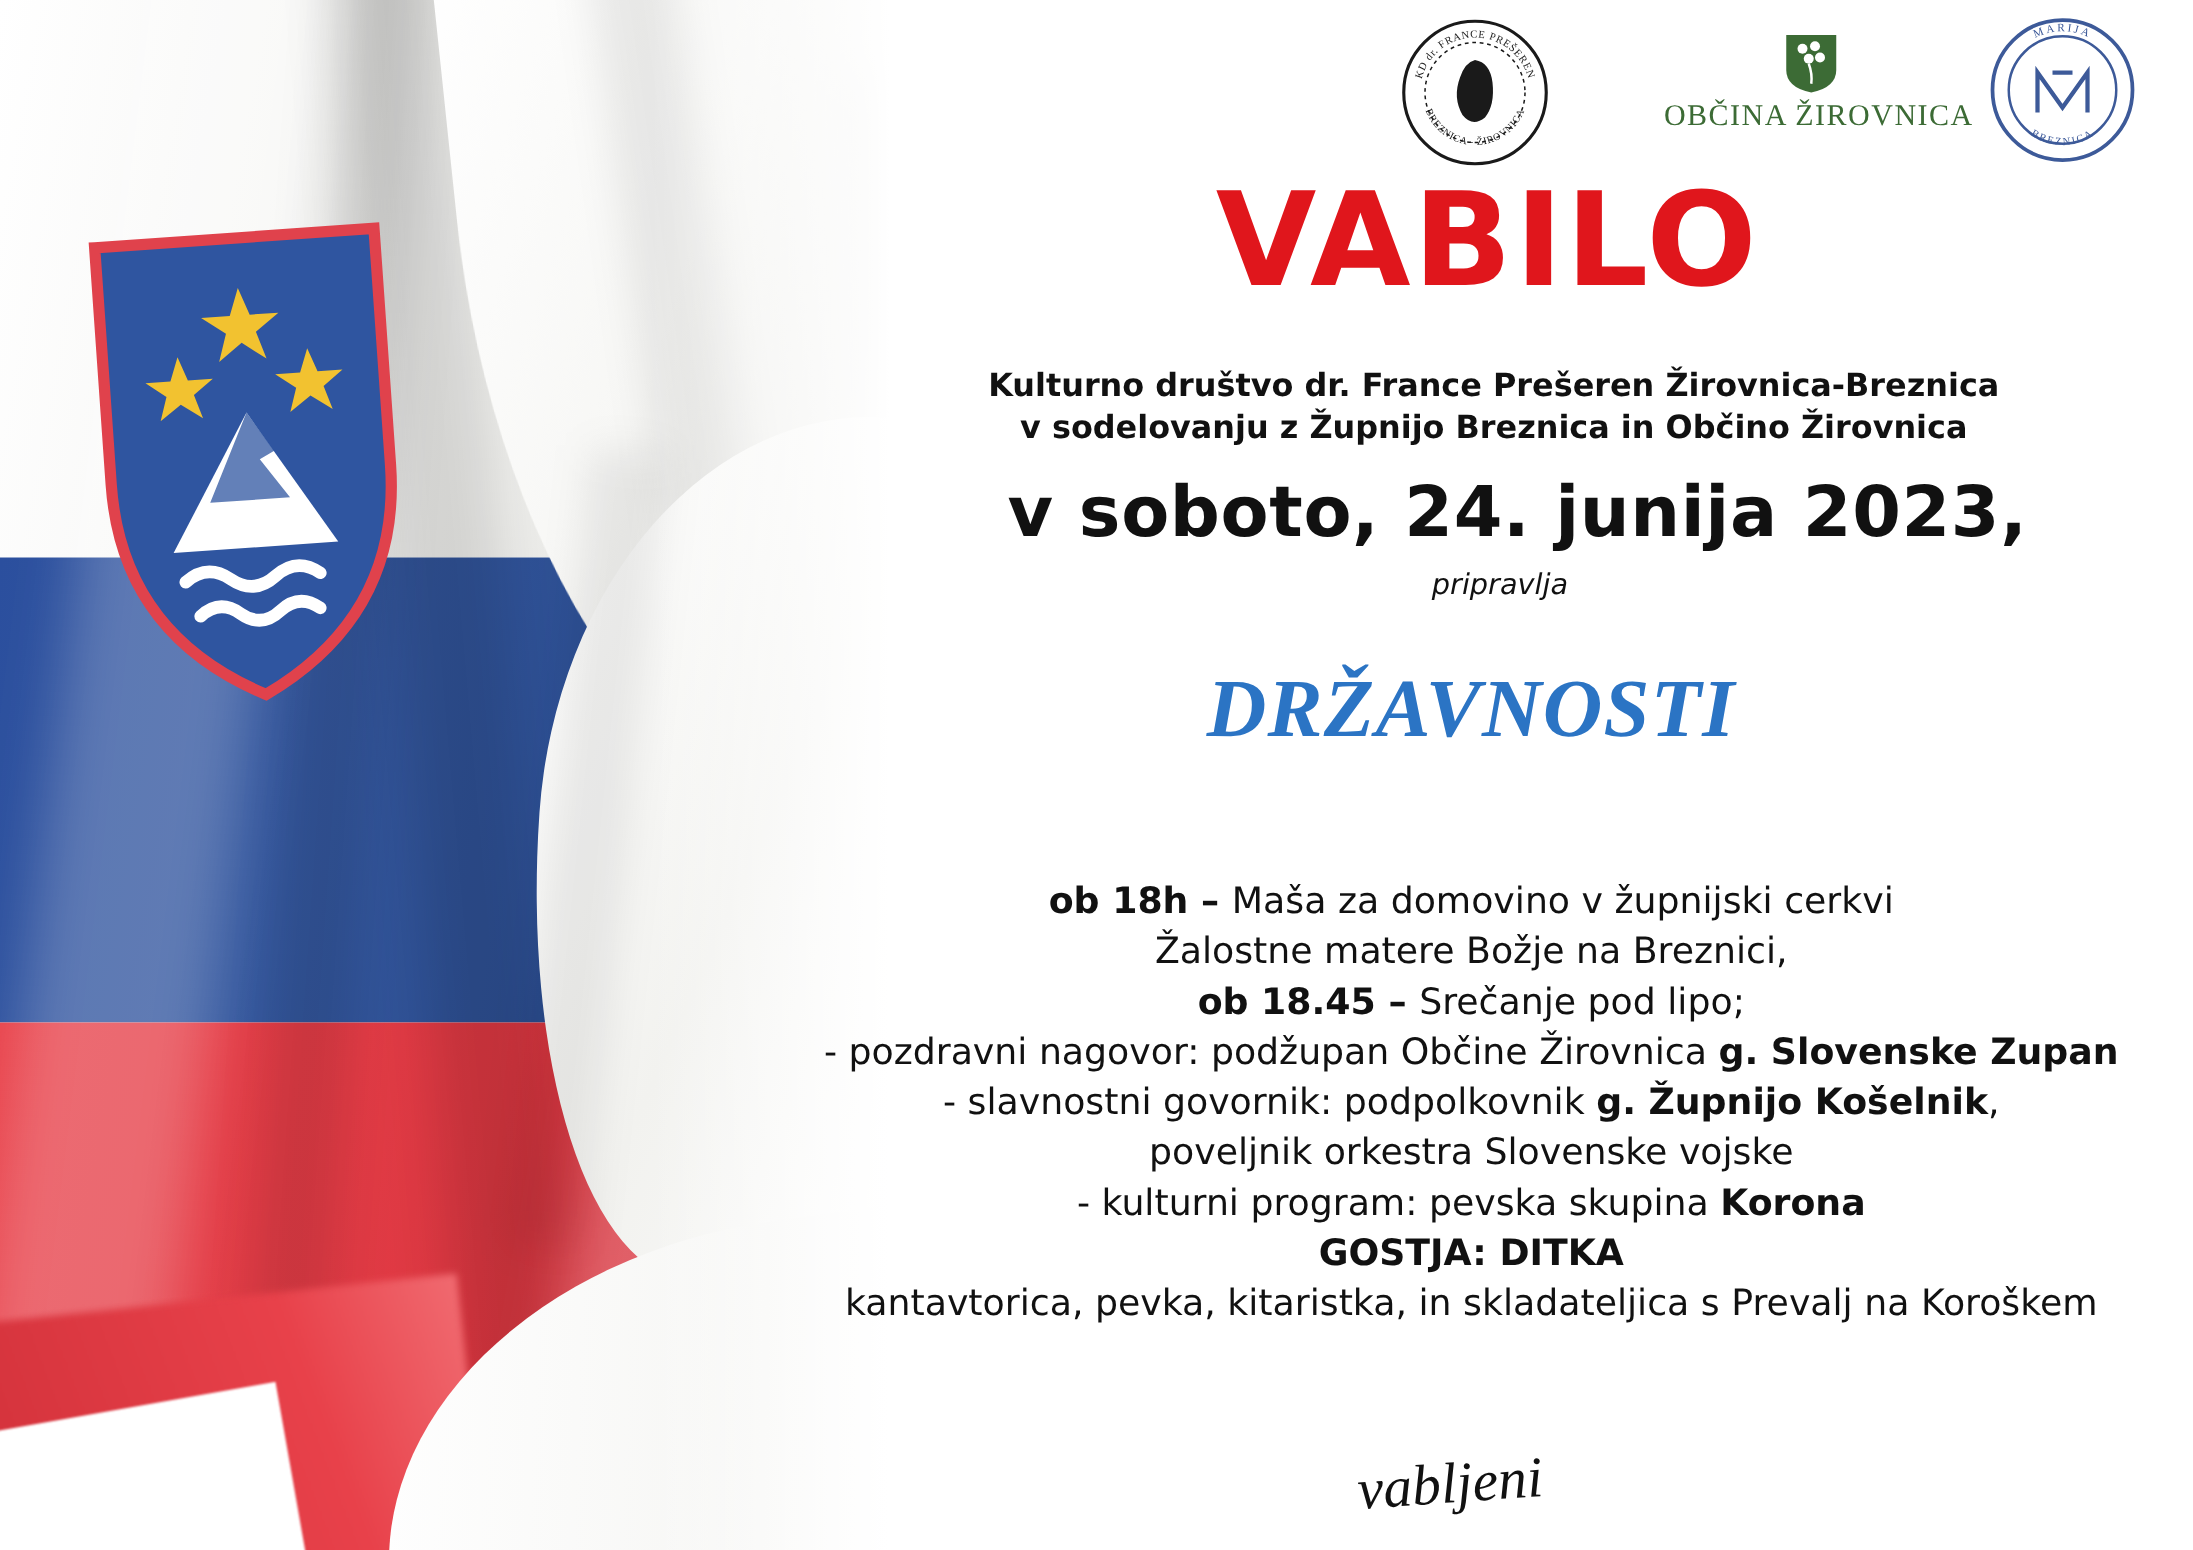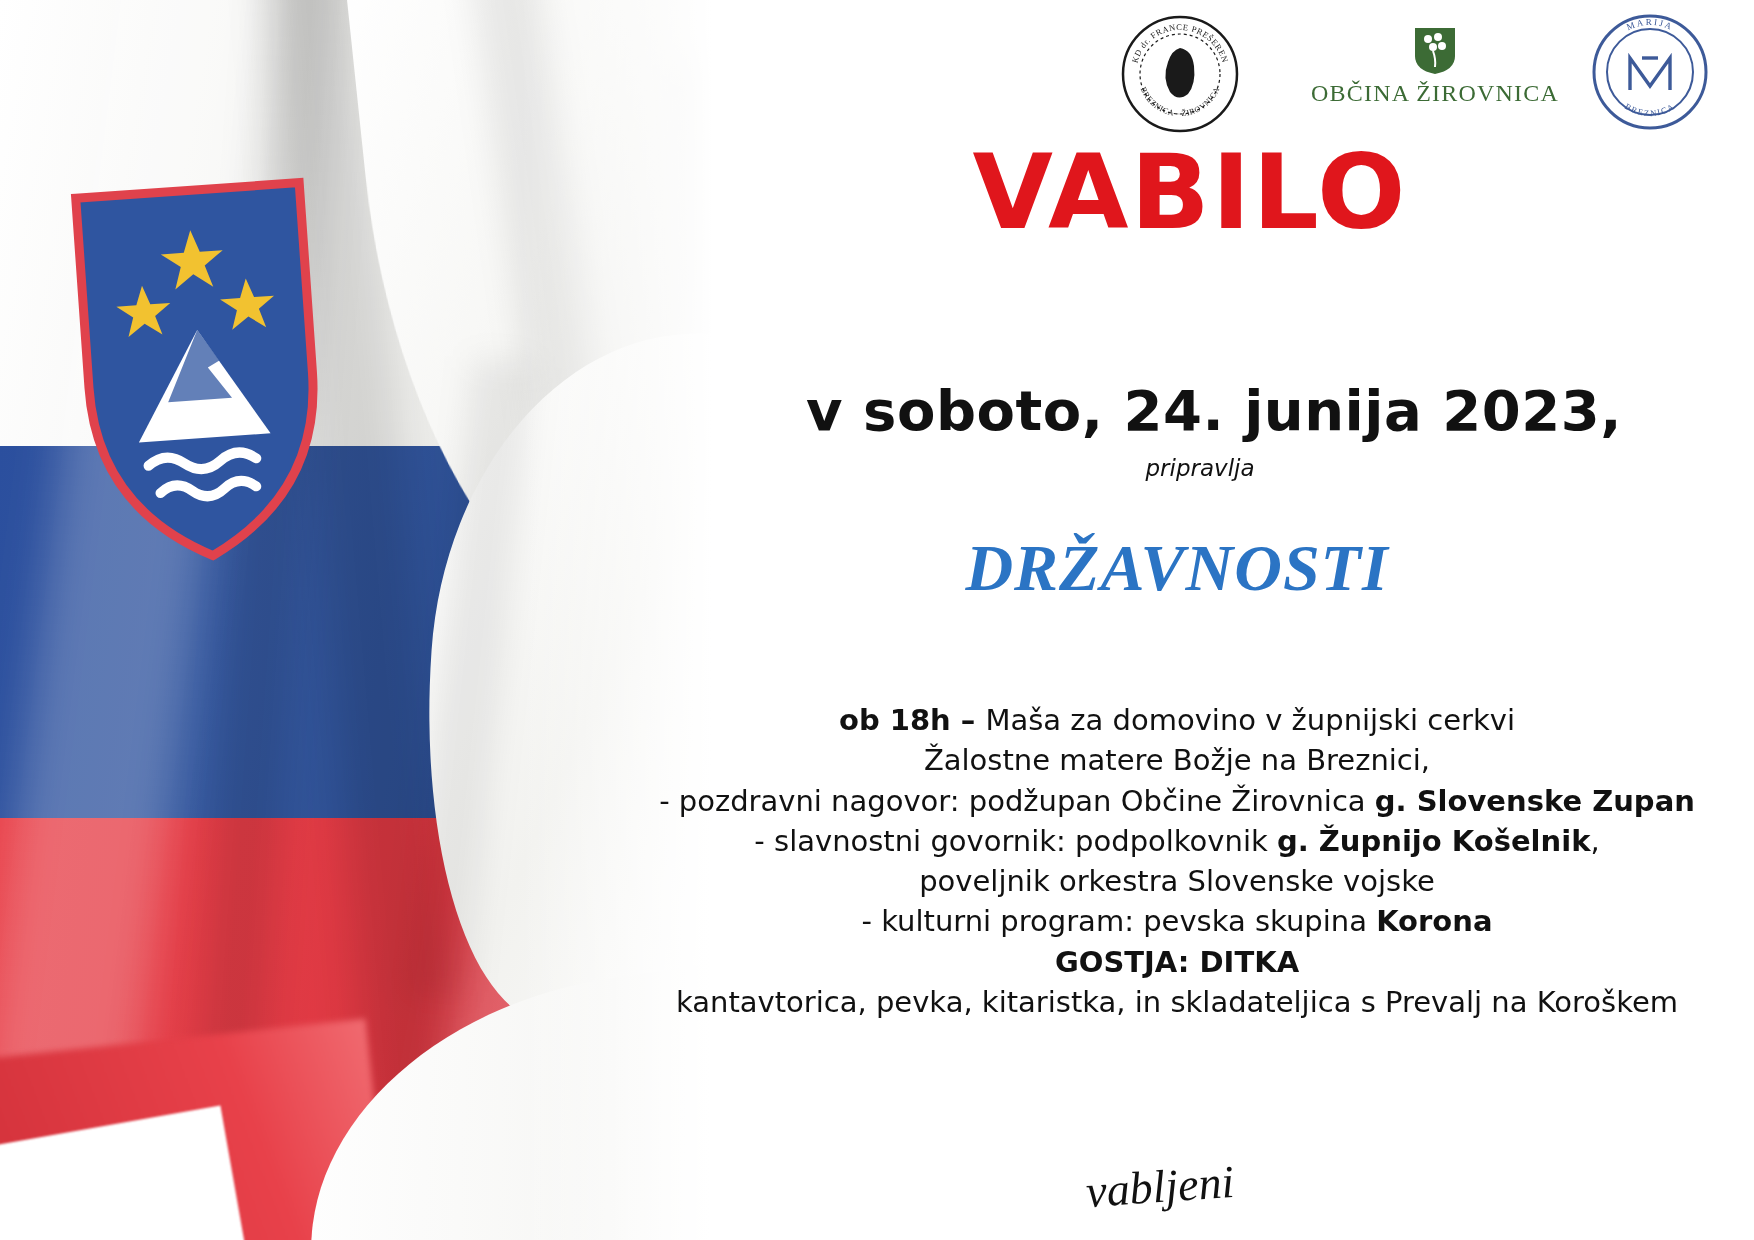--- a/index.html
+++ b/index.html
@@ -165,25 +165,25 @@
   }
   .logo-kd {
     position: absolute;
     left: 0px;
     top: 6px;
     width: 120px;
     height: 120px;
   }
   .logo-obcina {
     position: absolute;
-    left: 185px;
+    left: 199px;
     top: 18px;
     width: 260px;
     height: 100px;
-    text-align: center;
+    text-align: right;
   }
   .obcina-shield {
     width: 44px;
     height: 50px;
     margin: 0 auto 4px auto;
     display: block;
   }
   .obcina-text {
     font-family: "Liberation Serif", serif;
     font-size: 24px;
@@ -392,31 +392,36 @@
           <textPath href="#mb-top" startOffset="50%" text-anchor="middle">MARIJA</textPath>
         </text>
         <text font-family="Liberation Serif, serif" font-size="8.5" fill="#3d5a99" letter-spacing="1.5">
           <textPath href="#mb-bot" startOffset="50%" text-anchor="middle">BREZNICA</textPath>
         </text>
       </svg>
     </div>
 
     <div id="vabilo">VABILO</div>
 
+    <div id="org">
+      <div>Kulturno društvo dr. France Prešeren Žirovnica-Breznica</div>
+      <div>v sodelovanju z Župnijo Breznica in Občino Žirovnica</div>
+    </div>
 
     <div id="date">v soboto, 24. junija 2023,</div>
     <div id="pripravlja">pripravlja</div>
 
     <div id="title">
       <div>DRŽAVNOSTI</div>
     </div>
 
     <div id="program">
         <div class="line"><b>ob 18h – </b>Maša za domovino v župnijski cerkvi</div>
         <div class="line">Žalostne matere Božje na Breznici,</div>
+        <div class="line"><b>ob 18.45 – </b>Srečanje pod lipo;</div>
         <div class="line">- pozdravni nagovor: podžupan Občine Žirovnica <b>g. Slovenske Zupan</b></div>
         <div class="line">- slavnostni govornik: podpolkovnik <b>g. Župnijo Košelnik</b>,</div>
         <div class="line">poveljnik orkestra  Slovenske vojske</div>
         <div class="line">- kulturni program: pevska skupina <b>Korona</b></div>
         <div class="line"><b>GOSTJA: </b><b>DITKA</b></div>
         <div class="line">kantavtorica, pevka, kitaristka, in skladateljica s Prevalj na Koroškem</div>
       </div>
 
     <div id="vabljeni">
       <span>vabljeni</span>

